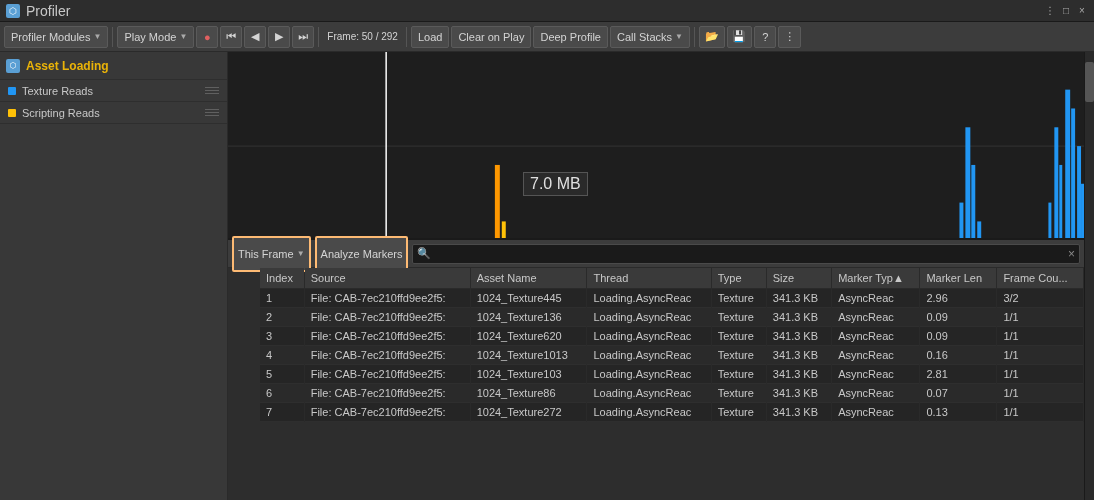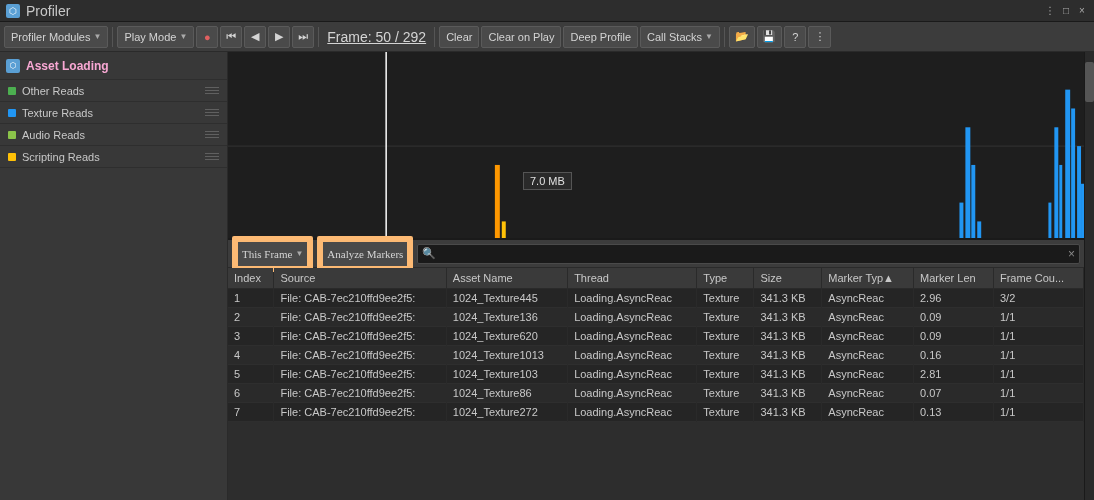--- a/index.html
+++ b/index.html
@@ -73,21 +73,21 @@
       font-size: 11px;
       cursor: pointer;
       display: flex;
       align-items: center;
       gap: 3px;
       white-space: nowrap;
     }
     .toolbar-btn.icon-only { padding: 0 5px; min-width: 22px; justify-content: center; }
     .toolbar-separator { width: 1px; height: 20px; background: #555; margin: 0 2px; }
     .dropdown-arrow { font-size: 8px; color: #aaa; }
-    .frame-label { font-size: 14px; color: #d4d4d4; padding: 0 4px; text-decoration: underline; }
+    .frame-label { font-size: 10px; color: #d4d4d4; padding: 0 4px; }
     .record-btn { color: #e06060; }
 
     
     .main-content {
       display: flex;
       height: calc(500px - 22px - 30px);
     }
 
     
     .sidebar {
@@ -116,21 +116,21 @@
     .module-header-icon {
       width: 14px; height: 14px;
       background: #5a9fd4;
       border-radius: 2px;
       display: flex; align-items: center; justify-content: center;
       font-size: 8px; color: white;
     }
     .module-header-title {
       font-size: 12px;
       font-weight: bold;
-      color: #f9a8d4;
+      color: #eab308;
     }
     .legend-item {
       height: 22px;
       display: flex;
       align-items: center;
       padding: 0 8px;
       gap: 6px;
       border-bottom: 1px solid #2e2e2e;
     }
     .legend-color {
@@ -149,21 +149,21 @@
       flex: 1;
       background: #1e1e1e;
       position: relative;
       overflow: hidden;
     }
     .chart-tooltip {
       position: absolute;
       background: #2a2a2a;
       border: 1px solid #555;
       padding: 2px 6px;
-      font-size: 11px;
+      font-size: 16px;
       color: #e0e0e0;
       pointer-events: none;
       top: 120px;
       left: 295px;
       white-space: nowrap;
     }
 
     
     .chart-scrollbar {
       width: 10px;
@@ -196,26 +196,26 @@
       display: flex;
       align-items: center;
       padding: 0 4px;
       gap: 4px;
       border-bottom: 1px solid #2a2a2a;
     }
     .bottom-select {
       height: 36px;
       padding: 0 4px;
       background: #4a4a4a;
-      border: 6px solid #fdba74;
+      border: 2px solid #fdba74;
       border-radius: 2px;
       color: #d4d4d4;
       font-size: 11px;
       cursor: pointer;
-      display: flex; align-items: center; gap: 3px; font-family: Liberation Serif, serif;
+      display: flex; align-items: center; gap: 3px;
     }
     .search-container {
       flex: 1;
       height: 20px;
       background: #1a1a1a;
       border: 1px solid #4a4a4a;
       border-radius: 2px;
       display: flex;
       align-items: center;
       padding: 0 4px;
@@ -270,20 +270,21 @@
       border-right: 1px solid #2a2a2a;
       white-space: nowrap;
       overflow: hidden;
       max-width: 150px;
       text-overflow: ellipsis;
     }
     .table-container {
       overflow-y: auto;
       overflow-x: hidden;
       height: calc(262px - 28px - 26px);
+      margin-left: 32px;
     }
 
     
     .chart-svg {
       width: 100%;
       height: 100%;
     }
   </style>
 </head>
 <body>
@@ -312,21 +313,21 @@
   </div>
   <div class="toolbar-btn icon-only record-btn">●</div>
   <div class="toolbar-btn icon-only">⏮</div>
   <div class="toolbar-btn icon-only">◀</div>
   <div class="toolbar-btn icon-only">▶</div>
   <div class="toolbar-btn icon-only">⏭</div>
   <div class="toolbar-separator"></div>
   <div class="frame-label">Frame: 50 / 292</div>
   <div class="toolbar-separator"></div>
   <div class="toolbar-btn">
-    <span>Clear</span>
+    <span>Load</span>
   </div>
   <div class="toolbar-btn">
     <span>Clear on Play</span>
   </div>
   <div class="toolbar-btn">
     <span>Deep Profile</span>
   </div>
   <div class="toolbar-btn">
     <span>Call Stacks</span>
     <span class="dropdown-arrow">▼</span>
@@ -341,41 +342,23 @@
 <div class="main-content">
 
   <div class="sidebar">
     <div class="module-section">
       <div class="module-header">
         <div class="module-header-icon">⬡</div>
         <span class="module-header-title">Asset Loading</span>
       </div>
       <div id="legend-items">
 
-      <div class="legend-item">
-    <div class="legend-color" style="background:#4caf50"></div>
-    <span class="legend-label">Other Reads</span>
-    <div class="legend-lines">
-      <div class="legend-line"></div>
-      <div class="legend-line"></div>
-      <div class="legend-line"></div>
-    </div>
-  </div>
           <div class="legend-item">
     <div class="legend-color" style="background:#2196f3"></div>
     <span class="legend-label">Texture Reads</span>
-    <div class="legend-lines">
-      <div class="legend-line"></div>
-      <div class="legend-line"></div>
-      <div class="legend-line"></div>
-    </div>
-  </div>
-          <div class="legend-item">
-    <div class="legend-color" style="background:#8bc34a"></div>
-    <span class="legend-label">Audio Reads</span>
     <div class="legend-lines">
       <div class="legend-line"></div>
       <div class="legend-line"></div>
       <div class="legend-line"></div>
     </div>
   </div>
           <div class="legend-item">
     <div class="legend-color" style="background:#ffc107"></div>
     <span class="legend-label">Scripting Reads</span>
     <div class="legend-lines">

